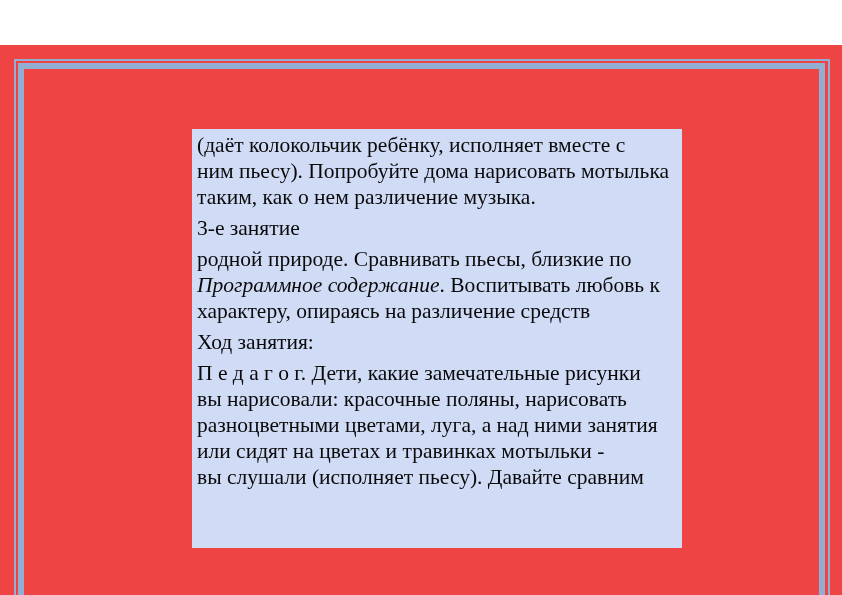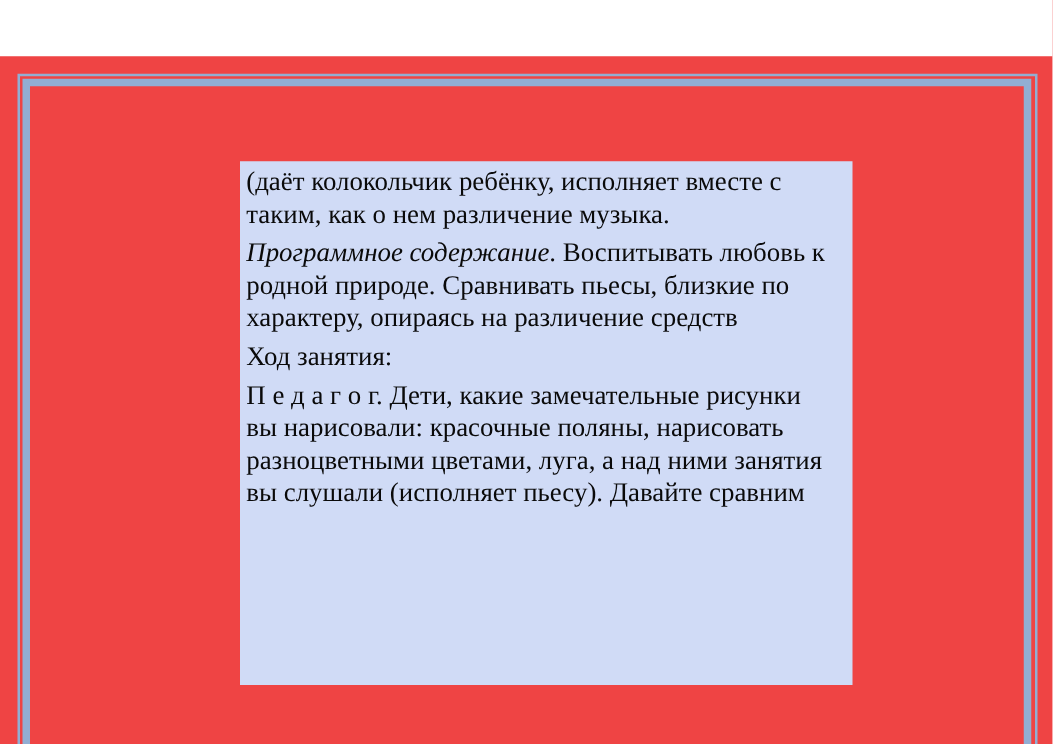--- a/index.html
+++ b/index.html
@@ -62,30 +62,35 @@
 </style>
 </head>
 <body style="background: rgb(255, 255, 255);">
 
 <div class="slide">
   <div class="frame-outer" style="border-color: rgb(146, 174, 211);"></div>
   <div class="frame-inner" style="border-color: rgb(146, 174, 211);"></div>
   <div class="text-box" id="text-box" style="background: rgb(208, 219, 246); color: rgb(10, 10, 10);">
       <div class="para">
         <div class="line"><span>(даёт колокольчик ребёнку, исполняет вместе с</span></div>
+        <div class="line"><span>ним пьесу). Попробуйте дома нарисовать мотылька</span></div>
         <div class="line"><span>таким, как о нем различение музыка.</span></div>
       </div>
       <div class="para">
+        <div class="line"><span>3-е занятие</span></div>
+      </div>
+      <div class="para">
+        <div class="line"><span>родной природе. Сравнивать пьесы, близкие по</span></div>
         <div class="line"><span class="run-italic">Программное содержание</span><span>. Воспитывать любовь к</span></div>
-        <div class="line"><span>родной природе. Сравнивать пьесы, близкие по</span></div>
         <div class="line"><span>характеру, опираясь на различение средств</span></div>
       </div>
       <div class="para">
         <div class="line"><span>Ход занятия:</span></div>
       </div>
       <div class="para">
         <div class="line"><span>П е д а г о г. Дети, какие замечательные рисунки</span></div>
         <div class="line"><span>вы нарисовали: красочные поляны, нарисовать</span></div>
         <div class="line"><span>разноцветными цветами, луга, а над ними занятия</span></div>
+        <div class="line"><span>или сидят на цветах и травинках мотыльки -</span></div>
         <div class="line"><span>вы слушали (исполняет пьесу). Давайте сравним</span></div>
       </div>
     </div>
 </div>
 
 </body></html>

